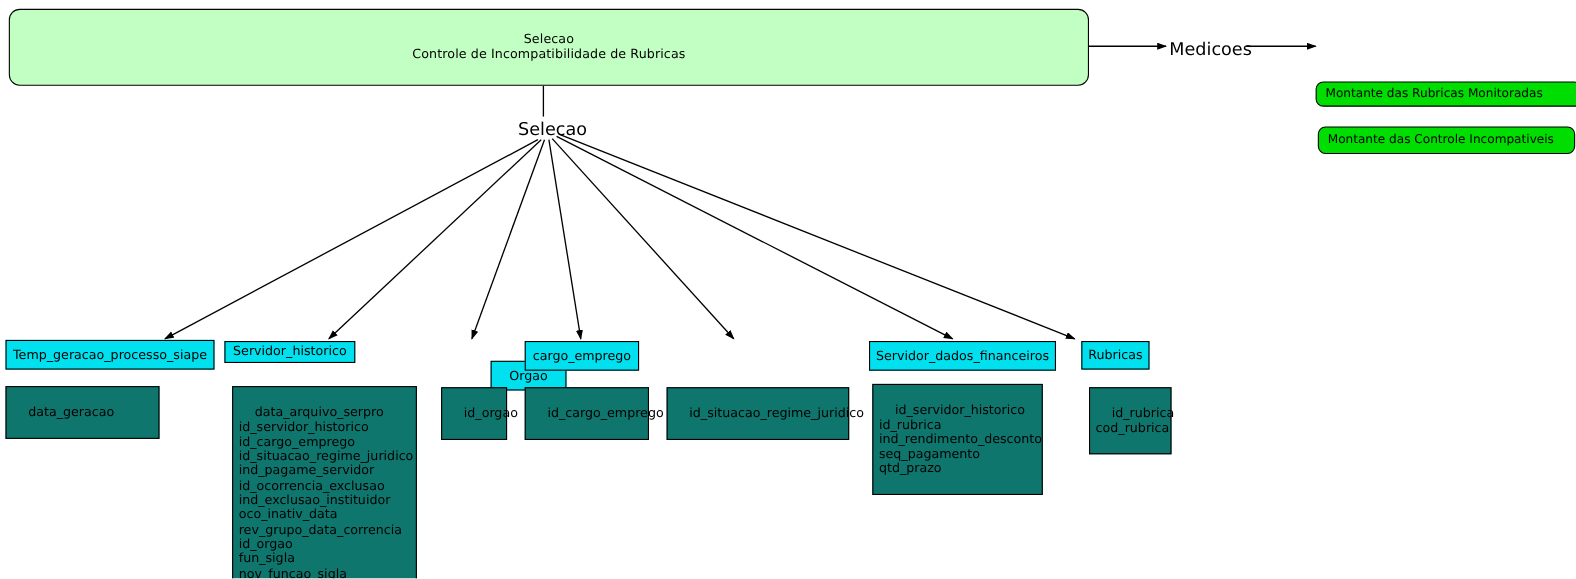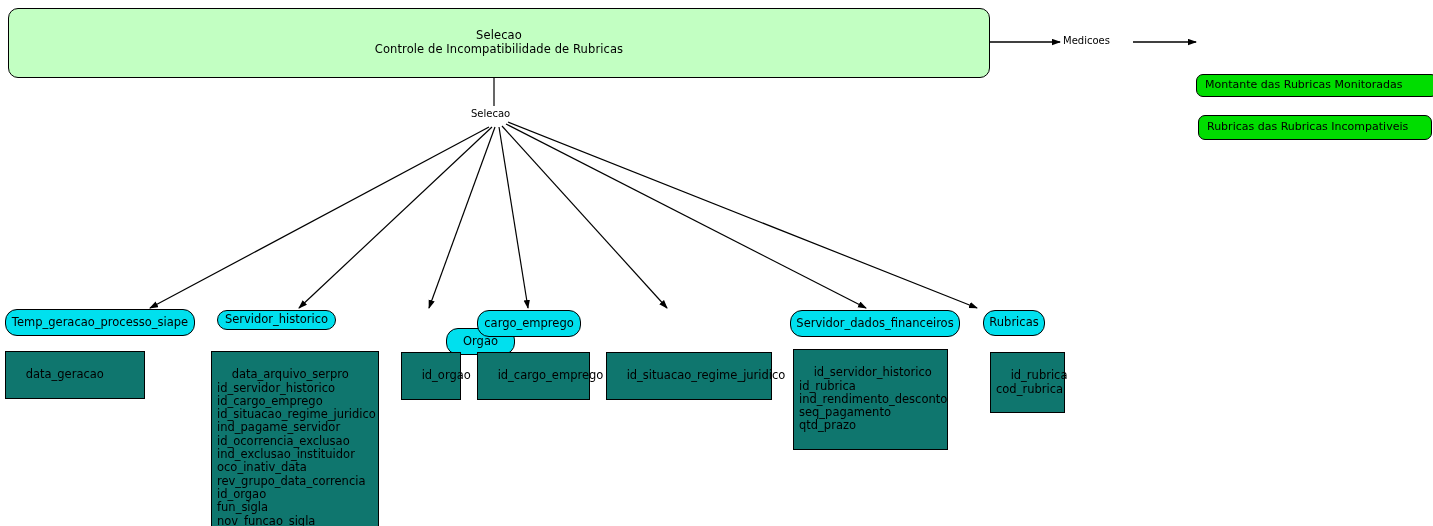--- a/index.html
+++ b/index.html
@@ -52,41 +52,41 @@
     background: #00dd00;
     border-radius: 7px;
     font-size: 11px;
     justify-content: flex-start;
     padding-left: 8px;
     text-align: left;
   }
 
   .node-table {
     background: #00e0ee;
-    border-radius: 12px;
+    border-radius: 0;
     font-size: 11.5px;
     padding: 0 22px;
   }
 
   .node-fields {
     position: absolute;
     box-sizing: border-box;
     background: #0f766e;
     border: 1px solid #000000;
     color: #000000;
     font-size: 11.5px;
     line-height: 13.3px;
     padding: 3px 5px 3px 5px;
     white-space: pre;
     text-align: left;
   }
 
   .edge-label {
     position: absolute;
-    font-size: 10px;
+    font-size: 16px;
     color: #000000;
     white-space: nowrap;
   }
 </style>
 </head>
 <body>
 
 <div id="canvas">
 
   <svg id="edges" viewBox="0 0 1433 526" xmlns="http://www.w3.org/2000/svg">
@@ -118,31 +118,31 @@
 
   <div class="edge-label" style="left:1063px; top:35px;">Medicoes</div>
   <div class="edge-label" style="left:471px; top:108px;">Selecao</div>
 
 
   <div class="node node-metric" style="left:1196px; top:74px; width:242px; height:23px;">
     <span>Montante das Rubricas Monitoradas</span>
   </div>
 
   <div class="node node-metric" style="left:1198px; top:115px; width:234px; height:25px;">
-    <span>Rubricas das Rubricas Incompativeis</span>
+    <span>Montante das Controle Incompativeis</span>
   </div>
 
   <div class="node node-table" style="left:5px; top:309px; width:190px; height:27px;">
     <span>Temp_geracao_processo_siape</span>
   </div>
   <div class="node-fields" style="left:5px; top:351px; width:140px;">
     <span>data_geracao</span>
   </div>
 
-  <div class="node node-table" style="left:217px; top:310px; width:119px; height:20px;">
+  <div class="node node-table" style="left:204px; top:310px; width:119px; height:20px;">
     <span>Servidor_historico</span>
   </div>
   <div class="node-fields" style="left:211px; top:351px; width:168px;">
     <span>data_arquivo_serpro
 id_servidor_historico
 id_cargo_emprego
 id_situacao_regime_juridico
 ind_pagame_servidor
 id_ocorrencia_exclusao
 ind_exclusao_instituidor

